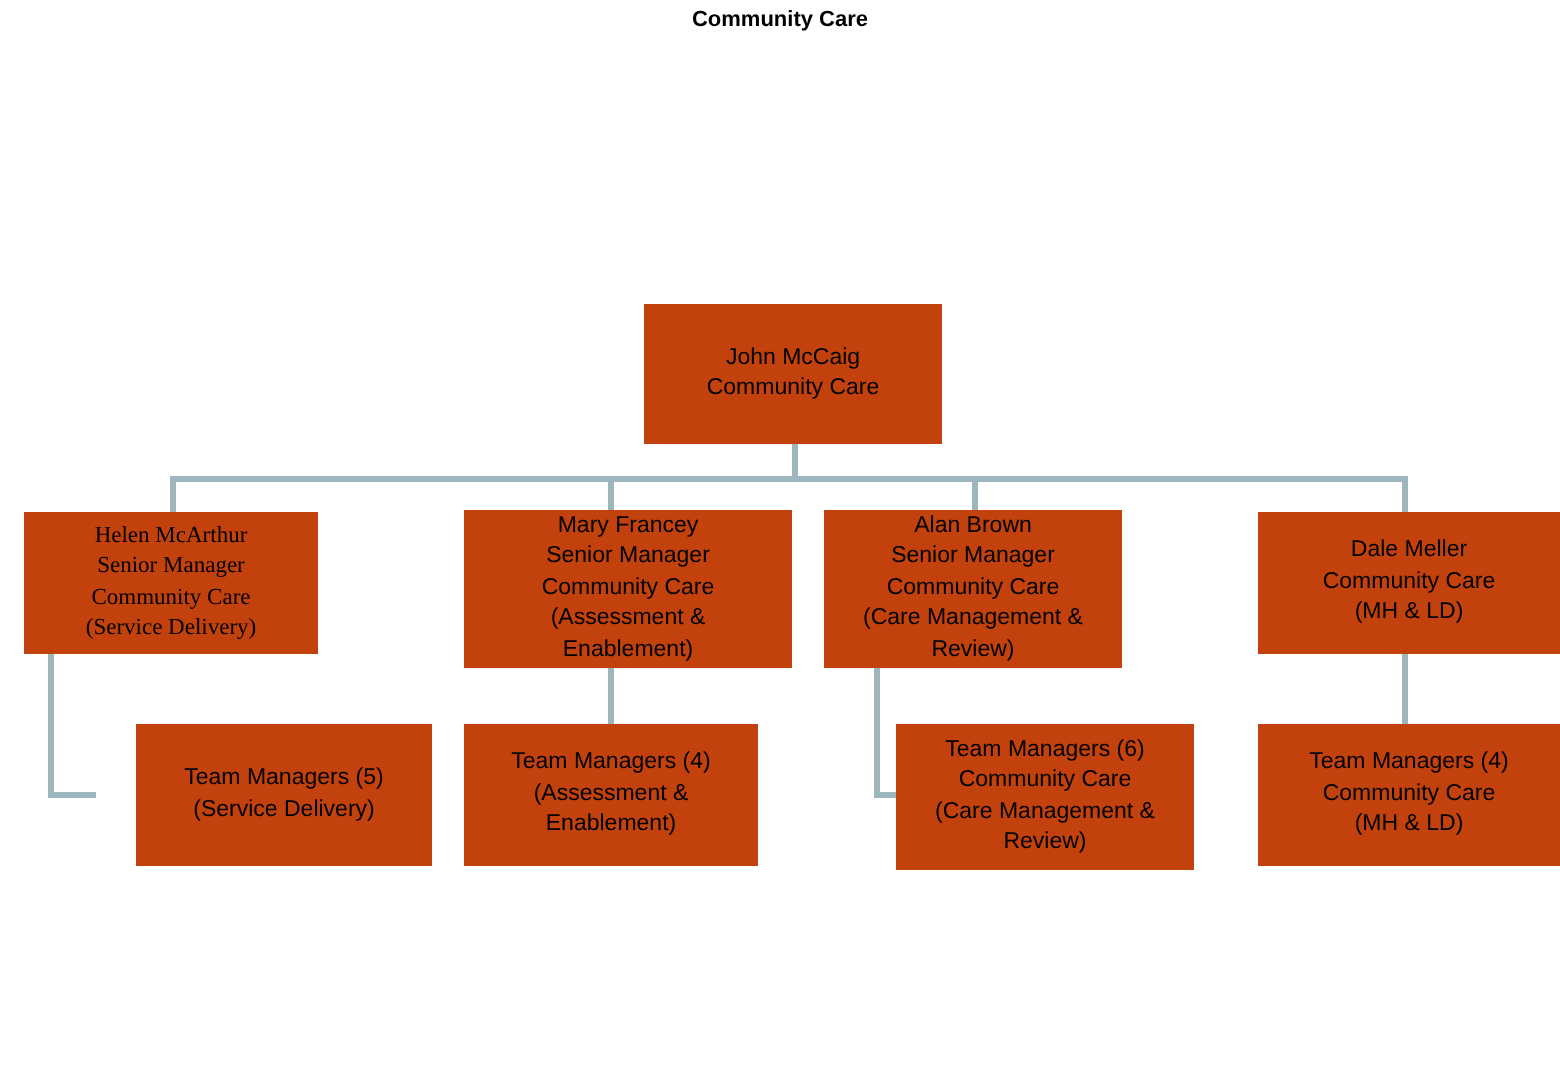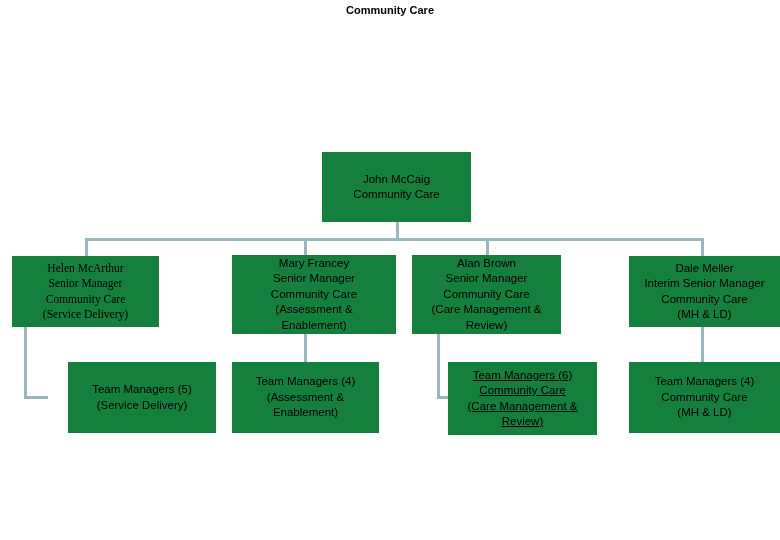--- a/index.html
+++ b/index.html
@@ -17,21 +17,21 @@
     text-align:center;
     font-size:11px;
     font-weight:bold;
     color:#000000;
     line-height:15px;
   }
   .title div{display:block;}
 
   .node{
     position:absolute;
-    background:#15803d;
+    background:#c2410c;
     color:#000000;
     font-size:11.5px;
     line-height:15.5px;
     display:flex;
     flex-direction:column;
     align-items:center;
     justify-content:center;
     text-align:center;
     box-sizing:border-box;
     padding:2px 4px;
@@ -92,37 +92,36 @@
   <div class="node" style="left:412px;top:255px;width:149px;height:79px;">
     <span>Alan Brown</span>
     <span>Senior Manager</span>
     <span>Community Care</span>
     <span>(Care Management &amp;</span>
     <span>Review)</span>
   </div>
 
   <div class="node" style="left:629px;top:256px;width:151px;height:71px;">
     <span>Dale Meller</span>
-    <span>Interim Senior Manager</span>
     <span>Community Care</span>
     <span>(MH &amp; LD)</span>
   </div>
 
   <div class="node" style="left:48px;top:362px;width:148px;height:71px;margin-left:20px;">
     <span>Team Managers (5)</span>
     <span>(Service Delivery)</span>
   </div>
 
   <div class="node" style="left:232px;top:362px;width:147px;height:71px;">
     <span>Team Managers (4)</span>
     <span>(Assessment &amp;</span>
     <span>Enablement)</span>
   </div>
 
-  <div class="node" style="left:448px;top:362px;width:149px;height:73px;text-decoration:underline;">
+  <div class="node" style="left:448px;top:362px;width:149px;height:73px;">
     <span>Team Managers (6)</span>
     <span>Community Care</span>
     <span>(Care Management &amp;</span>
     <span>Review)</span>
   </div>
 
   <div class="node" style="left:629px;top:362px;width:151px;height:71px;">
     <span>Team Managers (4)</span>
     <span>Community Care</span>
     <span>(MH &amp; LD)</span>

